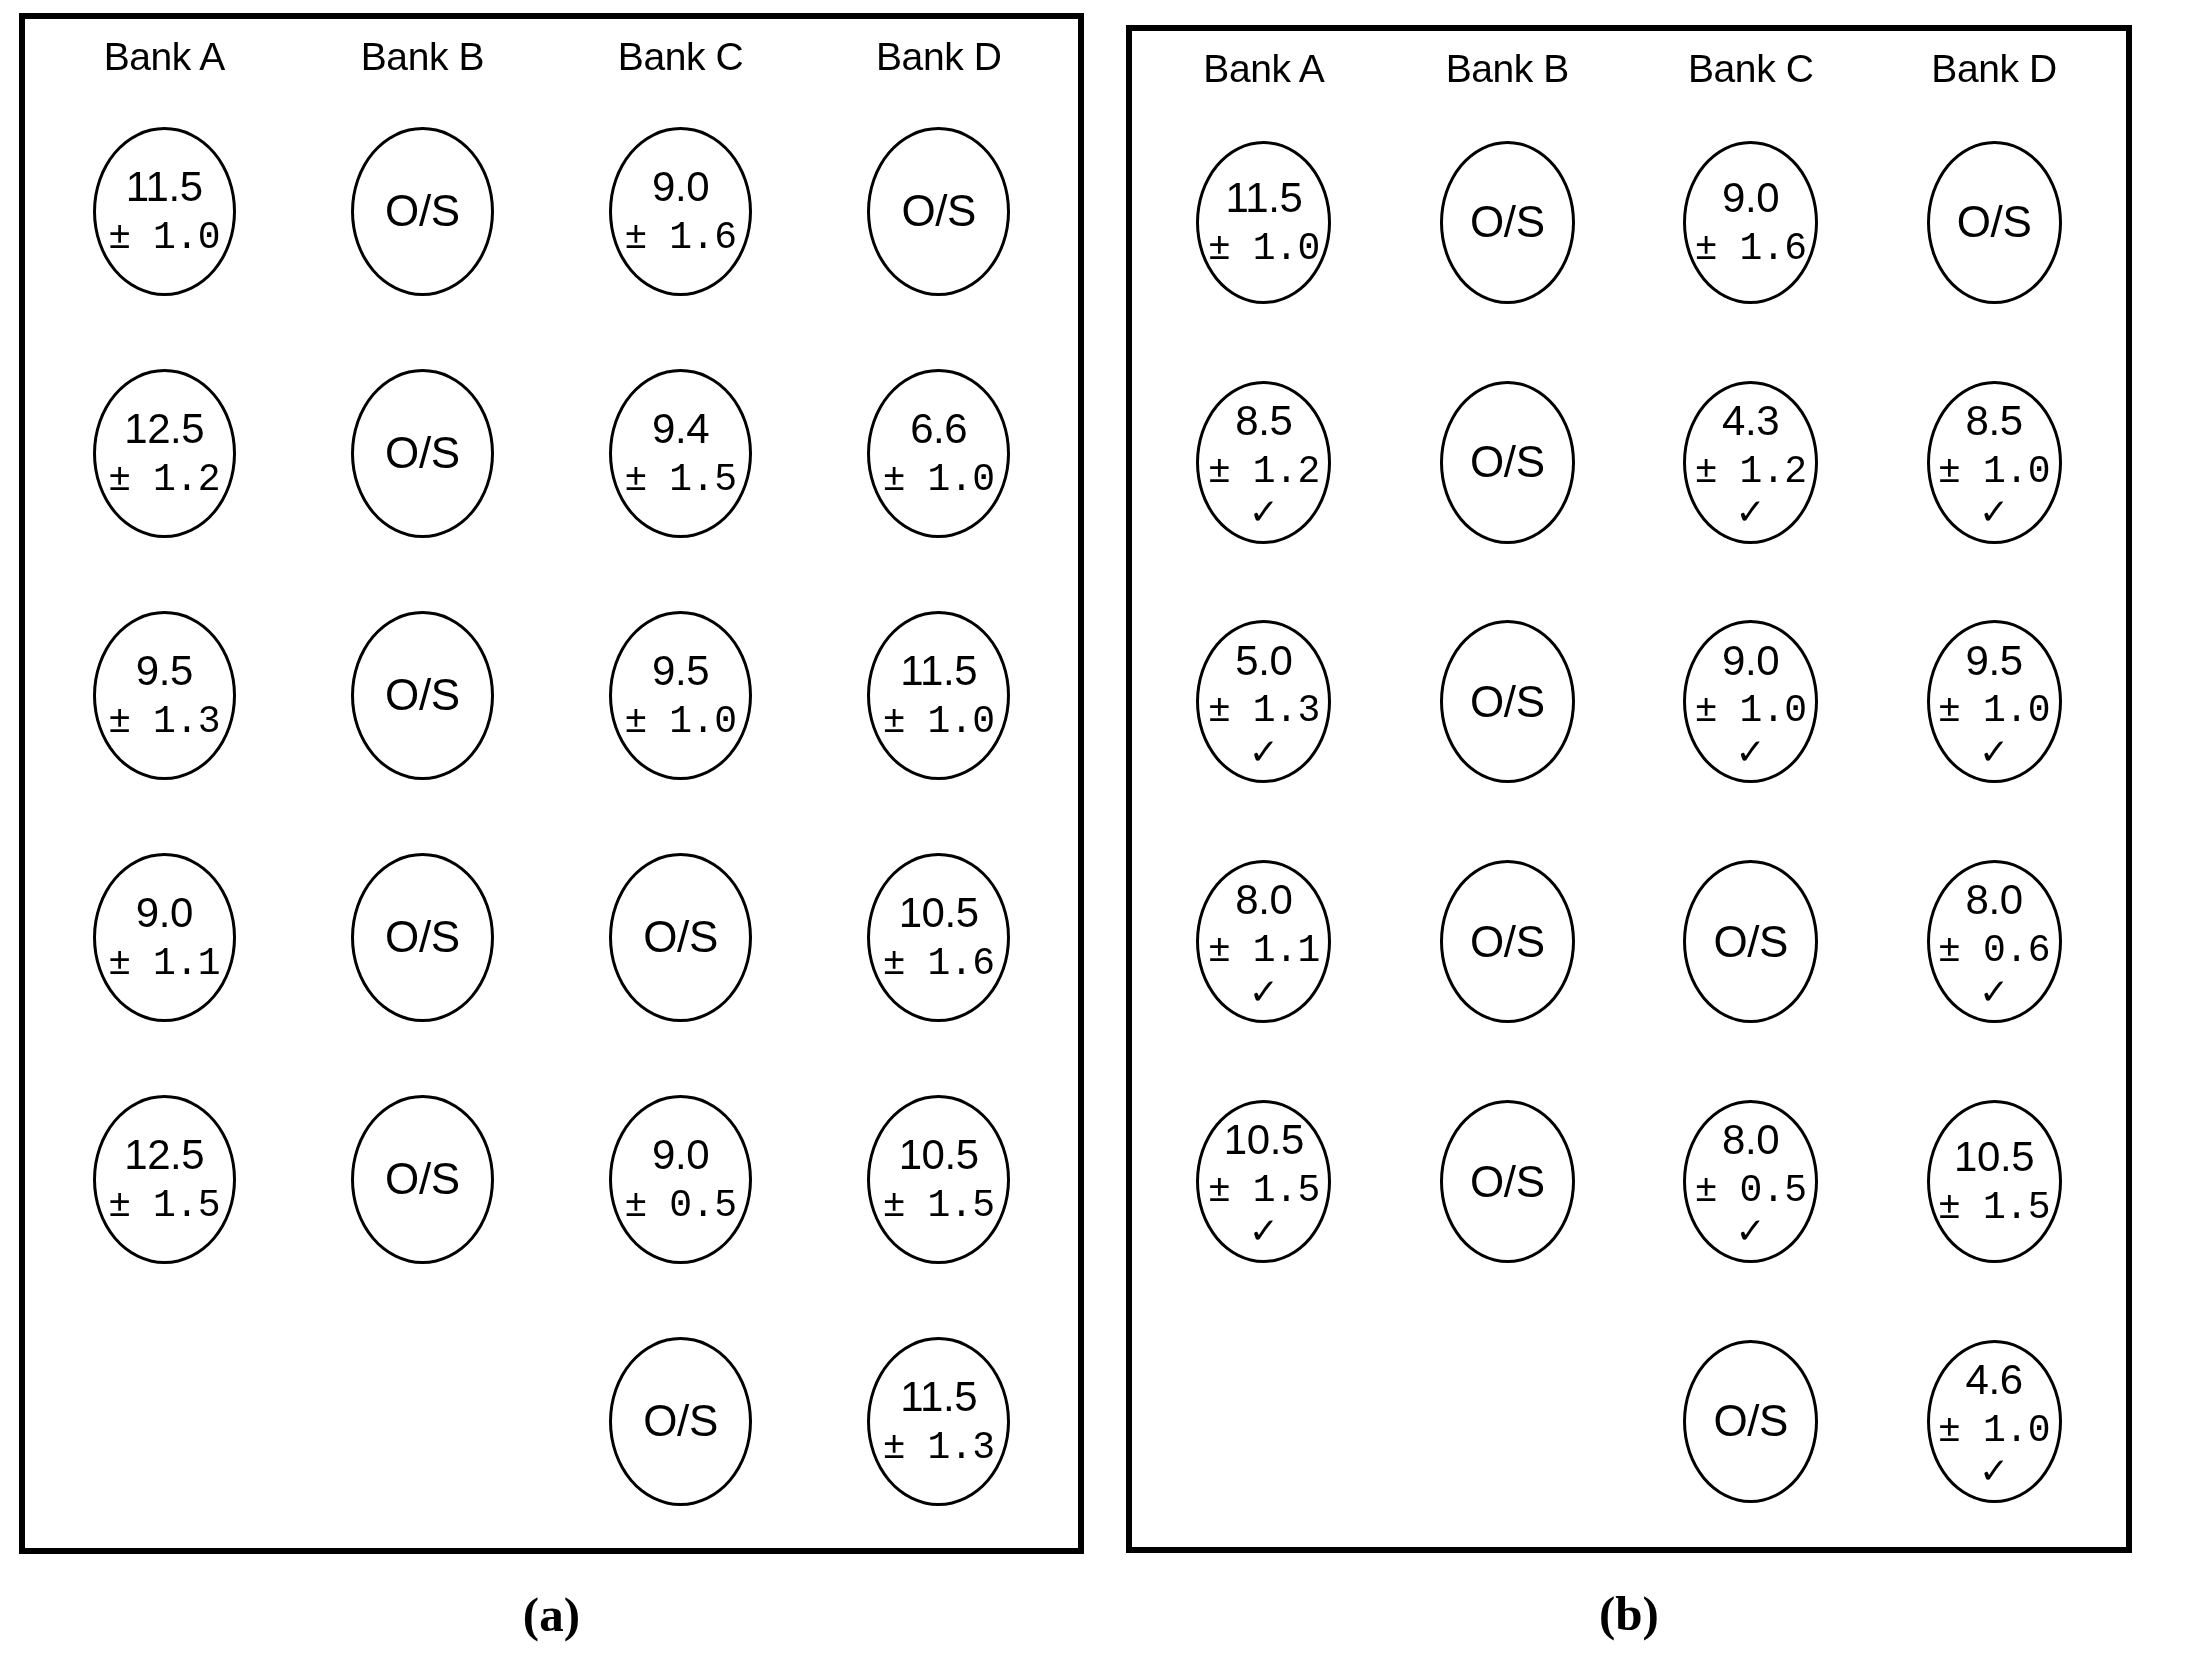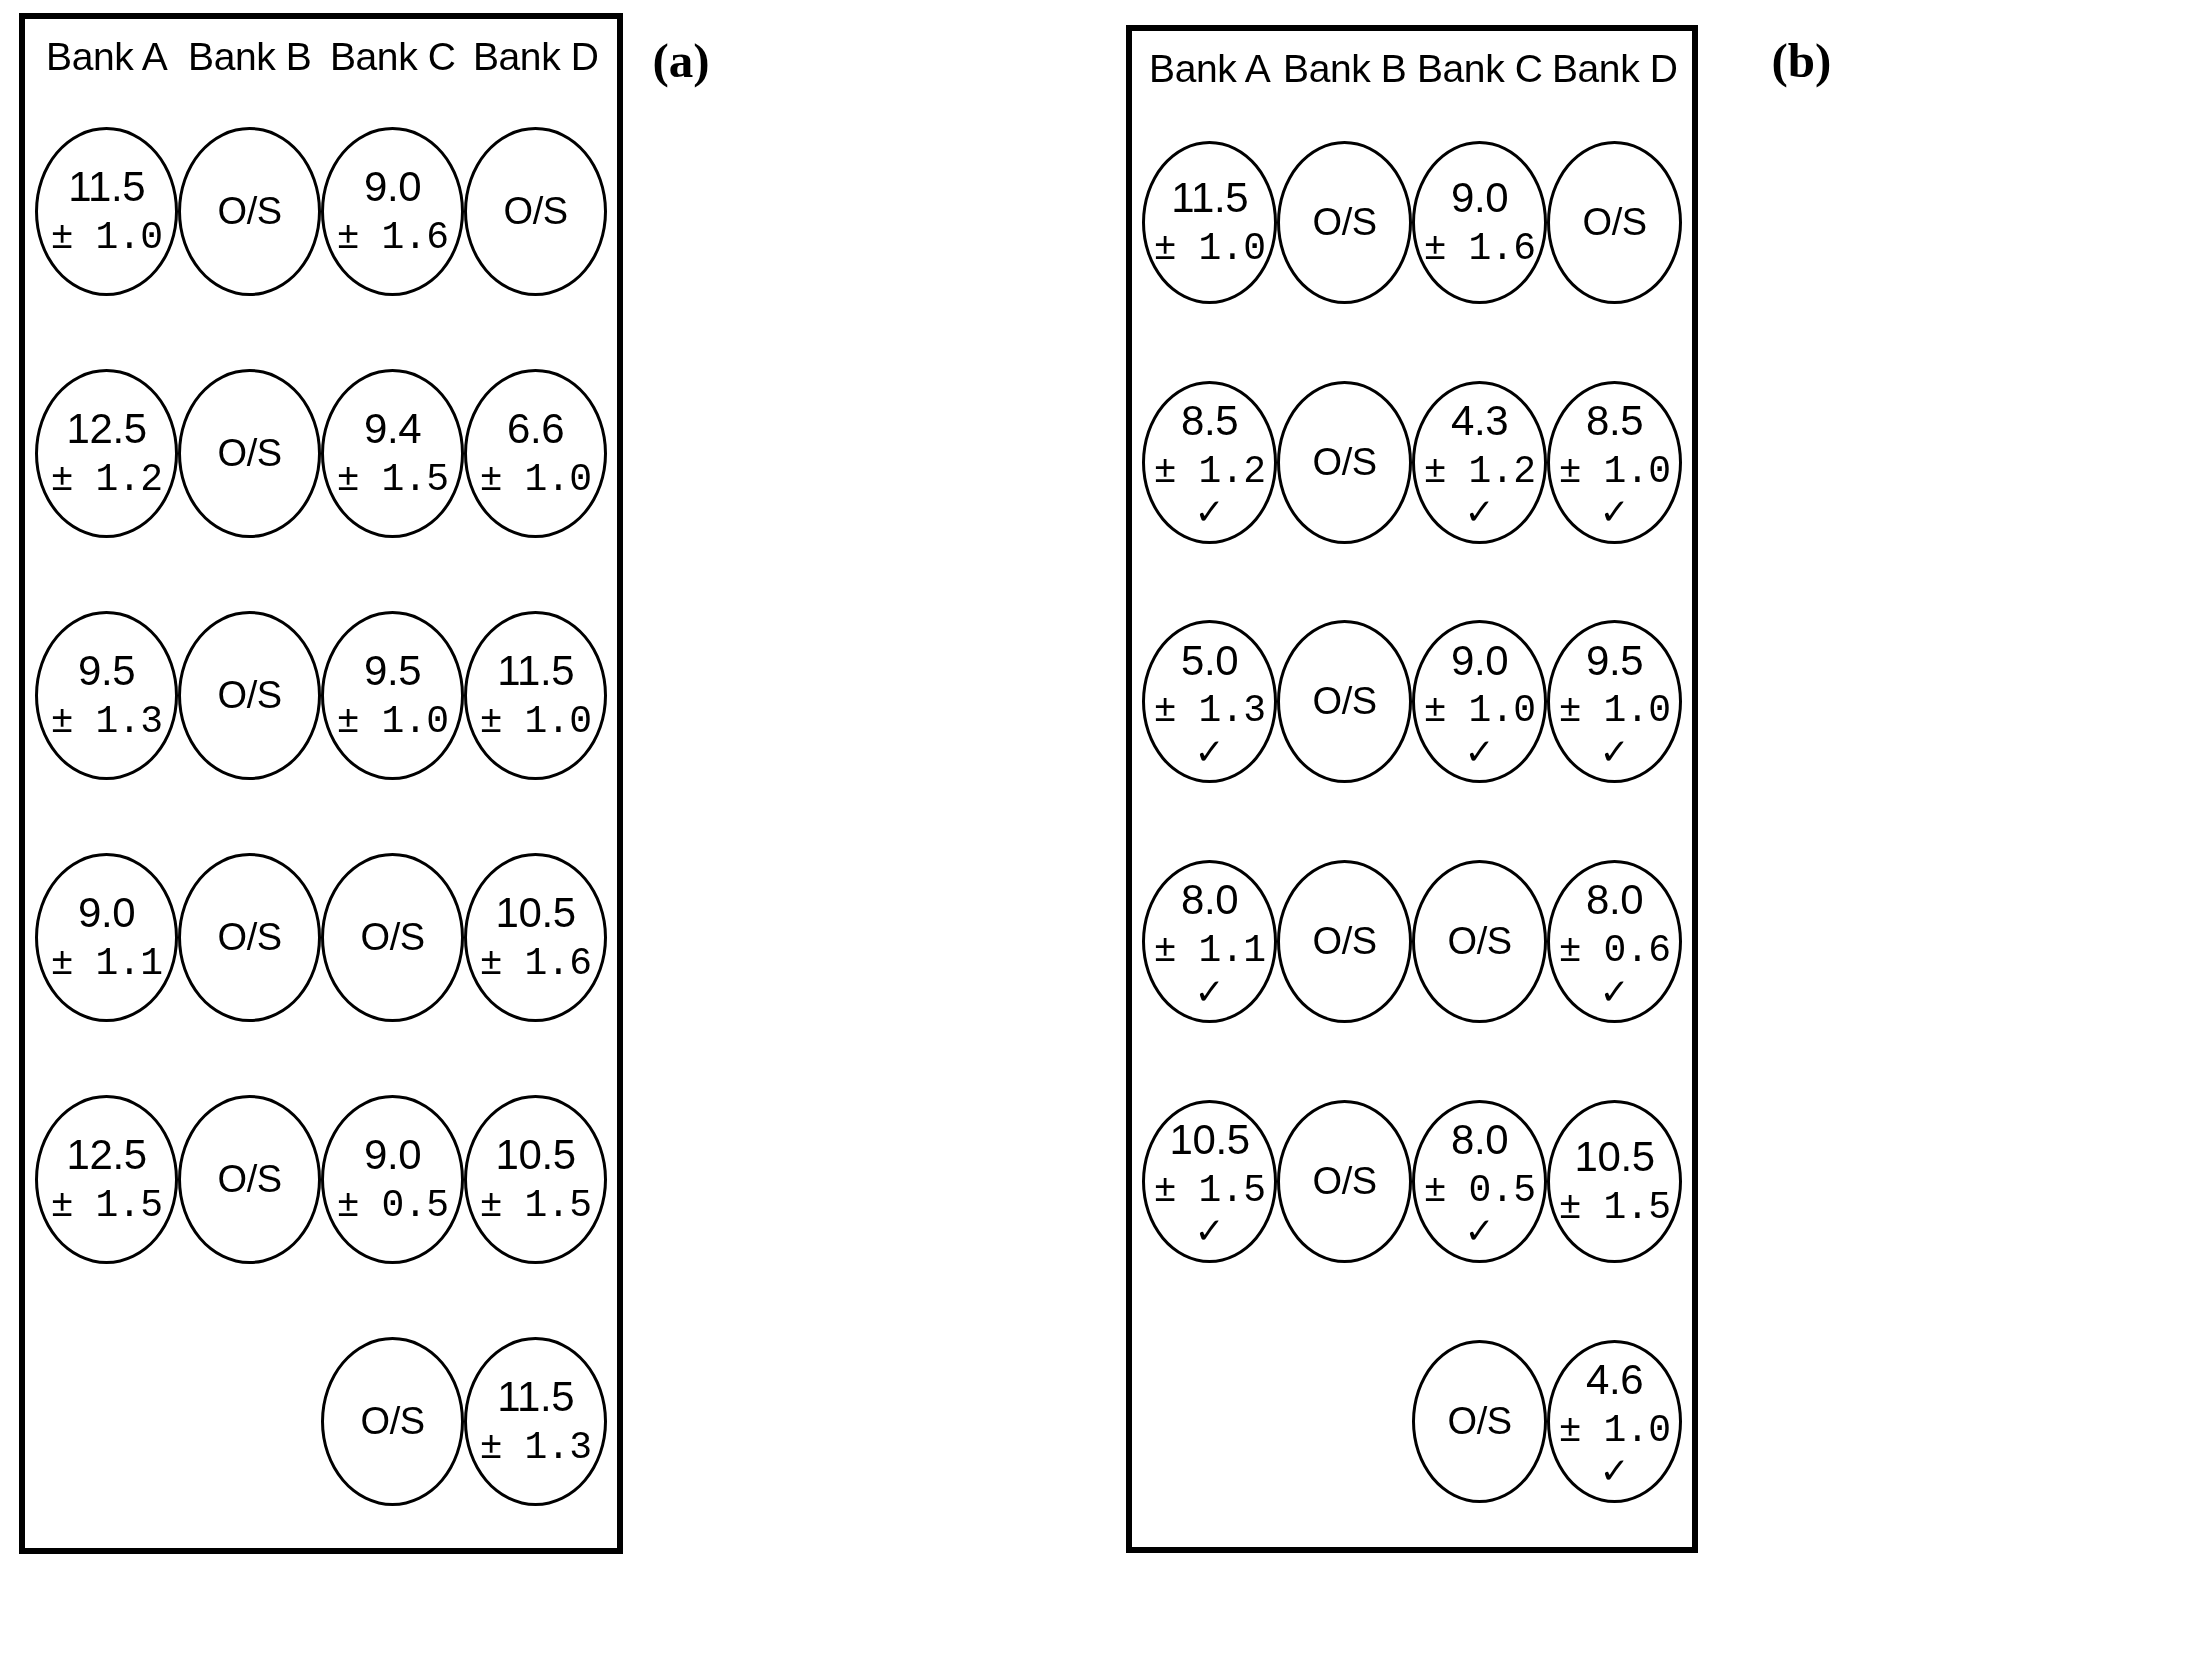--- a/index.html
+++ b/index.html
@@ -11,21 +11,21 @@
     overflow:hidden;
   }
   .figure{
     position:absolute;inset:0;
     display:flex;
     flex-direction:row;
   }
   .panel-wrap{
     position:relative;
     display:flex;
-    flex-direction:row;
+    flex-direction:column;
   }
   .panel-wrap.left{ width:1113px; }
   .panel-wrap.right{ width:1092px; }
 
   .panel-box{
     position:relative;
     border:6.5px solid #000000;
     background:#ffffff;
     box-sizing:border-box;
   }
@@ -100,21 +100,21 @@
     white-space:nowrap;
   }
   .b-err{
     font-size:38px;
     font-family:Liberation Mono, monospace;
     letter-spacing:-0.4px;
     white-space:nowrap;
     margin-top:4.4px;
   }
   .b-os{
-    font-size:38px;
+    font-size:44px;
     font-family:"Liberation Sans", sans-serif;
     letter-spacing:-0.4px;
   }
   .b-check{
     font-size:36px;
     line-height:0.9;
     margin-top:1.5px;
     font-family:"DejaVu Sans", sans-serif;
   }
 

